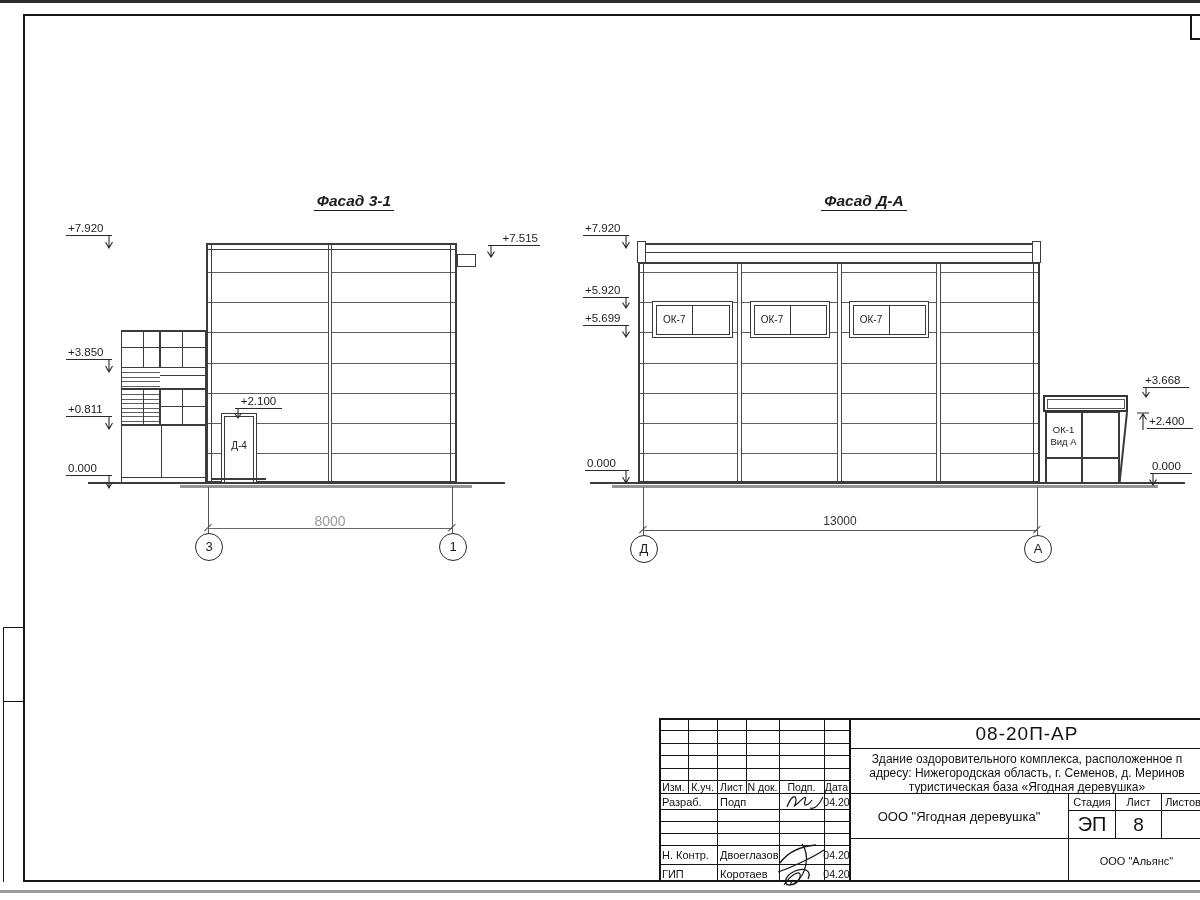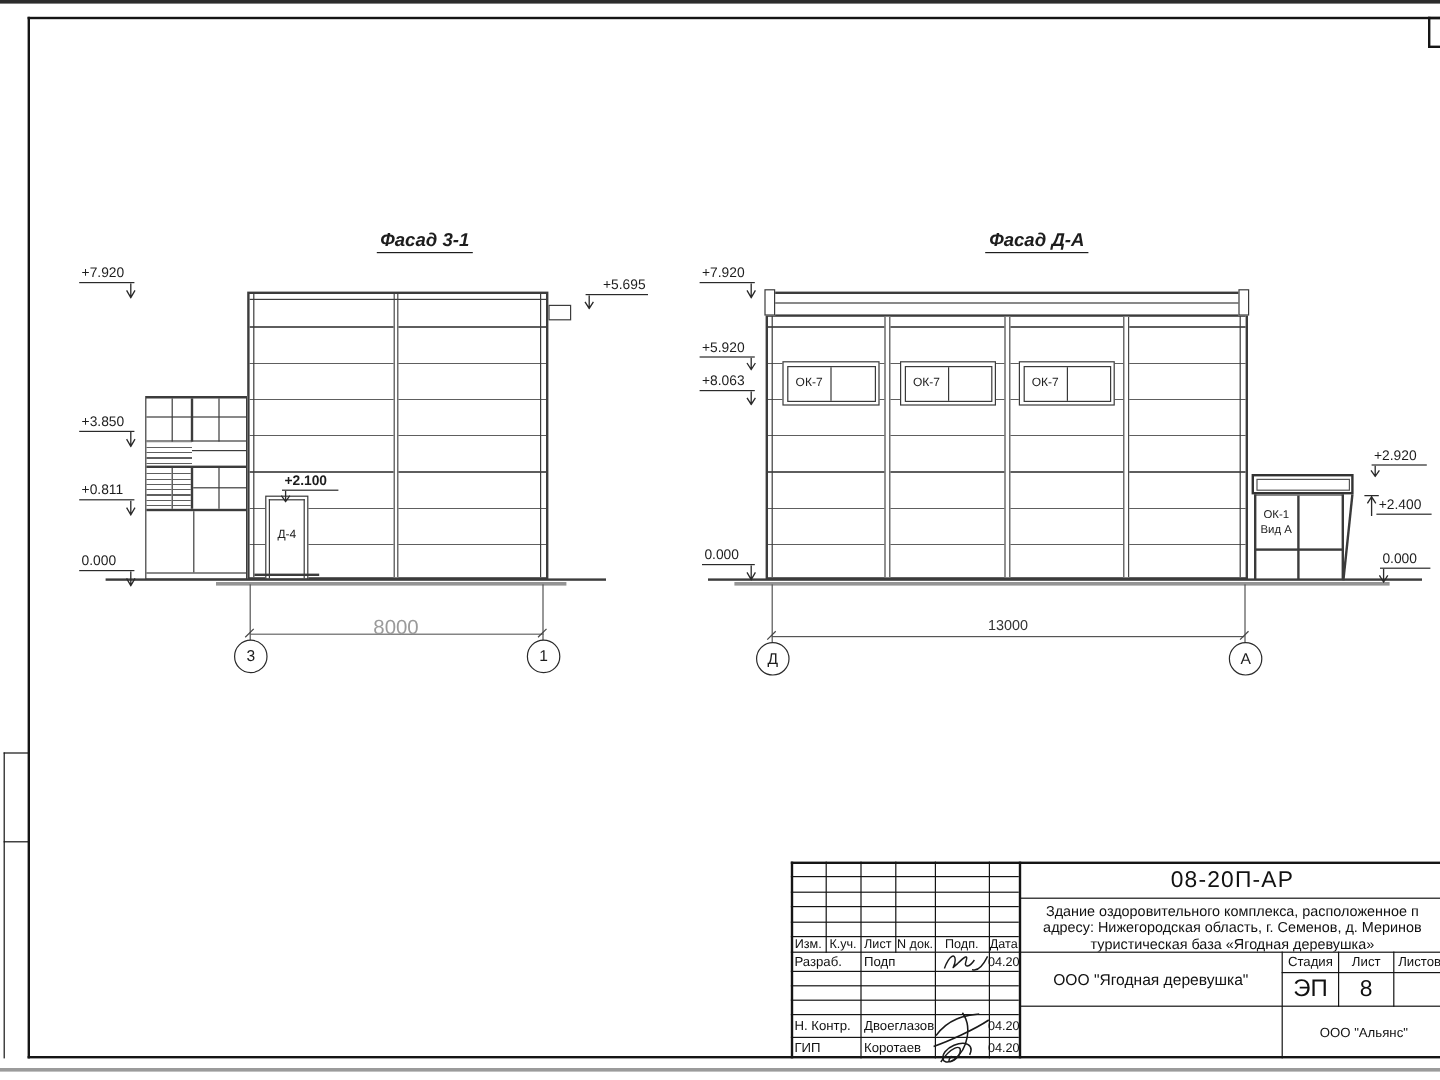--- a/index.html
+++ b/index.html
@@ -10,21 +10,21 @@
   .tb{position:absolute;background:#151515;}
   .vtitle{position:absolute;font-style:italic;font-size:15.5px;font-weight:bold;text-align:center;color:#1d1d1d;}
   .vtitle span{border-bottom:1.2px solid #1d1d1d;padding:0 3px 1px 3px;margin-left:48px;}
   .elev{position:absolute;font-size:11.5px;color:#1d1d1d;}
   .elev-t{border-bottom:1.1px solid #2a2a2a;padding:0 2px 1px 2px;white-space:nowrap;}
   .arr{position:absolute;top:100%;}
   .arr-r{right:-3px;} .arr-l{left:-3px;}
   .bub{position:absolute;width:26px;height:26px;border:1.3px solid #2a2a2a;border-radius:50%;
        text-align:center;line-height:26px;font-size:13px;color:#1d1d1d;background:#fff;}
   .tick{position:absolute;width:10px;height:1.3px;background:#444;transform:rotate(-45deg);}
-  .dimlab{position:absolute;text-align:center;font-size:17px;}
+  .dimlab{position:absolute;text-align:center;font-size:14px;}
   .win{position:absolute;border:1.6px solid #3a3a3a;background:#fff;padding:2.5px;}
   .win-in{width:100%;height:100%;border:1.4px solid #3a3a3a;box-sizing:border-box;display:flex;}
   .pane{flex:1;display:flex;align-items:center;justify-content:center;font-size:10px;color:#222;}
   .pane.l{border-right:1.4px solid #3a3a3a;}
   .louv{position:absolute;background:repeating-linear-gradient(to bottom,rgba(0,0,0,0) 0 3.4px,#5f5f5f 3.4px 4.4px);}
   .tcell{position:absolute;display:flex;align-items:center;justify-content:center;text-align:center;color:#111;}
   .tleft{justify-content:flex-start;text-align:left;}
   svg{display:block;}
 </style>
 </head>
@@ -103,27 +103,27 @@
         <path d="M6 0 L6 11 M2.5 6 L6 12 L9.5 6" stroke="#2a2a2a" stroke-width="1.1" fill="none"></path>
       </svg>
   </div>
   <div class="elev" style="left:66px;top:462px;width:46px;">
     <div class="elev-t">0.000</div>
     <svg class="arr arr-r" width="12" height="13" viewBox="0 0 12 13">
         <path d="M6 0 L6 11 M2.5 6 L6 12 L9.5 6" stroke="#2a2a2a" stroke-width="1.1" fill="none"></path>
       </svg>
   </div>
   <div class="elev" style="left:235px;top:395px;width:47px;">
-    <div class="elev-t" style="text-align:left;font-weight:bold;">+2.100</div>
+    <div class="elev-t" style="text-align:center;">+2.100</div>
     <svg class="arr arr-l" width="12" height="10" viewBox="0 0 12 10">
         <path d="M6 0 L6 8 M2.5 4 L6 9 L9.5 4" stroke="#2a2a2a" stroke-width="1.1" fill="none"></path>
       </svg>
   </div>
   <div class="elev" style="left:488px;top:232px;width:52px;">
-    <div class="elev-t" style="text-align:right;">+5.695</div>
+    <div class="elev-t" style="text-align:right;">+7.515</div>
     <svg class="arr arr-l" width="12" height="12" viewBox="0 0 12 12">
         <path d="M6 0 L6 10 M2.5 5.5 L6 11 L9.5 5.5" stroke="#2a2a2a" stroke-width="1.1" fill="none"></path>
       </svg>
   </div>
 
   <div class="ln" style="left:208px;top:487px;width:1px;height:47px;background:#555;"></div>
   <div class="ln" style="left:452px;top:487px;width:1px;height:47px;background:#555;"></div>
   <div class="ln" style="left:208px;top:528px;width:245px;height:1.2px;background:#666;"></div>
   <div class="tick" style="left:203px;top:527px;"></div>
   <div class="tick" style="left:447px;top:527px;"></div>
@@ -187,33 +187,33 @@
         <path d="M6 0 L6 11 M2.5 6 L6 12 L9.5 6" stroke="#2a2a2a" stroke-width="1.1" fill="none"></path>
       </svg>
   </div>
   <div class="elev" style="left:583px;top:284px;width:46px;">
     <div class="elev-t">+5.920</div>
     <svg class="arr arr-r" width="12" height="11" viewBox="0 0 12 11">
         <path d="M6 0 L6 9 M2.5 4.5 L6 10 L9.5 4.5" stroke="#2a2a2a" stroke-width="1.1" fill="none"></path>
       </svg>
   </div>
   <div class="elev" style="left:583px;top:312px;width:46px;">
-    <div class="elev-t">+8.063</div>
+    <div class="elev-t">+5.699</div>
     <svg class="arr arr-r" width="12" height="12" viewBox="0 0 12 12">
         <path d="M6 0 L6 10 M2.5 5.5 L6 11 L9.5 5.5" stroke="#2a2a2a" stroke-width="1.1" fill="none"></path>
       </svg>
   </div>
   <div class="elev" style="left:585px;top:457px;width:44px;">
     <div class="elev-t">0.000</div>
     <svg class="arr arr-r" width="12" height="13" viewBox="0 0 12 13">
         <path d="M6 0 L6 11 M2.5 6 L6 12 L9.5 6" stroke="#2a2a2a" stroke-width="1.1" fill="none"></path>
       </svg>
   </div>
   <div class="elev" style="left:1143px;top:374px;width:46px;">
-    <div class="elev-t">+2.920</div>
+    <div class="elev-t">+3.668</div>
     <svg class="arr arr-l" width="12" height="10" viewBox="0 0 12 10">
         <path d="M6 0 L6 8 M2.5 4 L6 9 L9.5 4" stroke="#2a2a2a" stroke-width="1.1" fill="none"></path>
       </svg>
   </div>
   <div class="elev" style="left:1147px;top:415px;width:46px;">
     <div class="elev-t">+2.400</div>
     <svg style="position:absolute;left:-11px;bottom:-1px;" width="14" height="19" viewBox="0 0 14 19">
         <path d="M7 19 L7 3 M3.5 8.5 L7 3 L10.5 8.5 M1 2 L13 2" stroke="#2a2a2a" stroke-width="1.1" fill="none"></path>
       </svg>
   </div>

